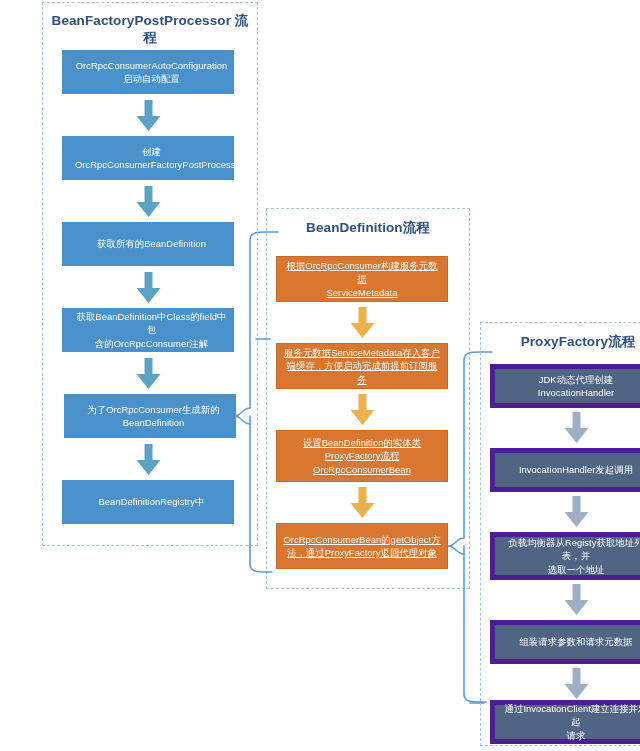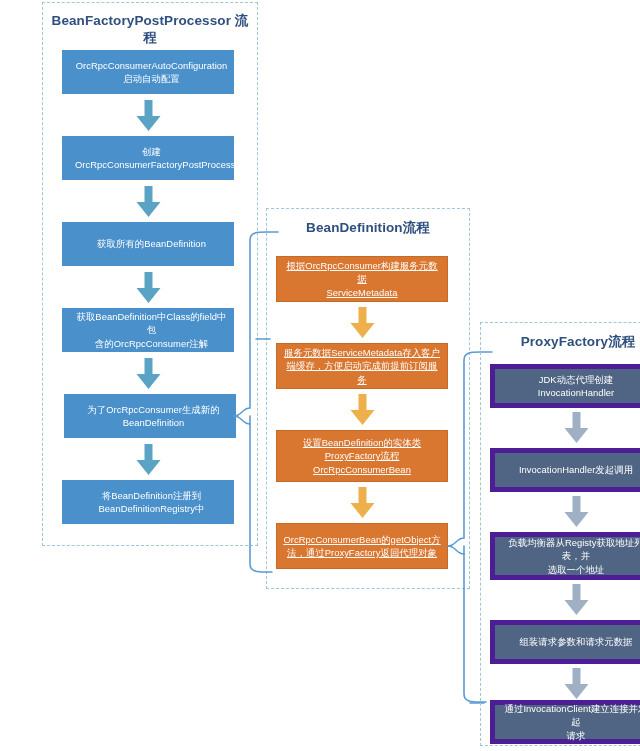--- a/index.html
+++ b/index.html
@@ -144,21 +144,20 @@
   </div>
 
   <div class="arrow" style="left:96px; top:444px;">
     <svg width="25" height="32" viewBox="0 0 25 32">
         <polygon points="8.5,0 16.5,0 16.5,16 24.5,16 12.5,31 0.5,16 8.5,16" fill="#5ba3c4"></polygon>
       </svg>
   </div>
 
   <div class="box box-blue" style="left:22px; top:480px; width:172px; height:44px;">
     <span>
-      <span>将BeanDefinition注册到</span>
       <span>BeanDefinitionRegistry中</span>
     </span>
   </div>
 
   <div class="connector" style="left:192px; top:220px;">
     <svg width="50" height="220" viewBox="0 0 50 220">
       <path d="M 2,196 C 10,196 10,188 18,188
                L 18,20 C 18,12 26,12 34,12
                L 46,12" fill="none" stroke="#5b9bd5" stroke-width="1.6" stroke-linecap="round"></path>
       <path d="M 2,196 C 10,196 10,204 18,204" fill="none" stroke="#5b9bd5" stroke-width="1.6" stroke-linecap="round"></path>

